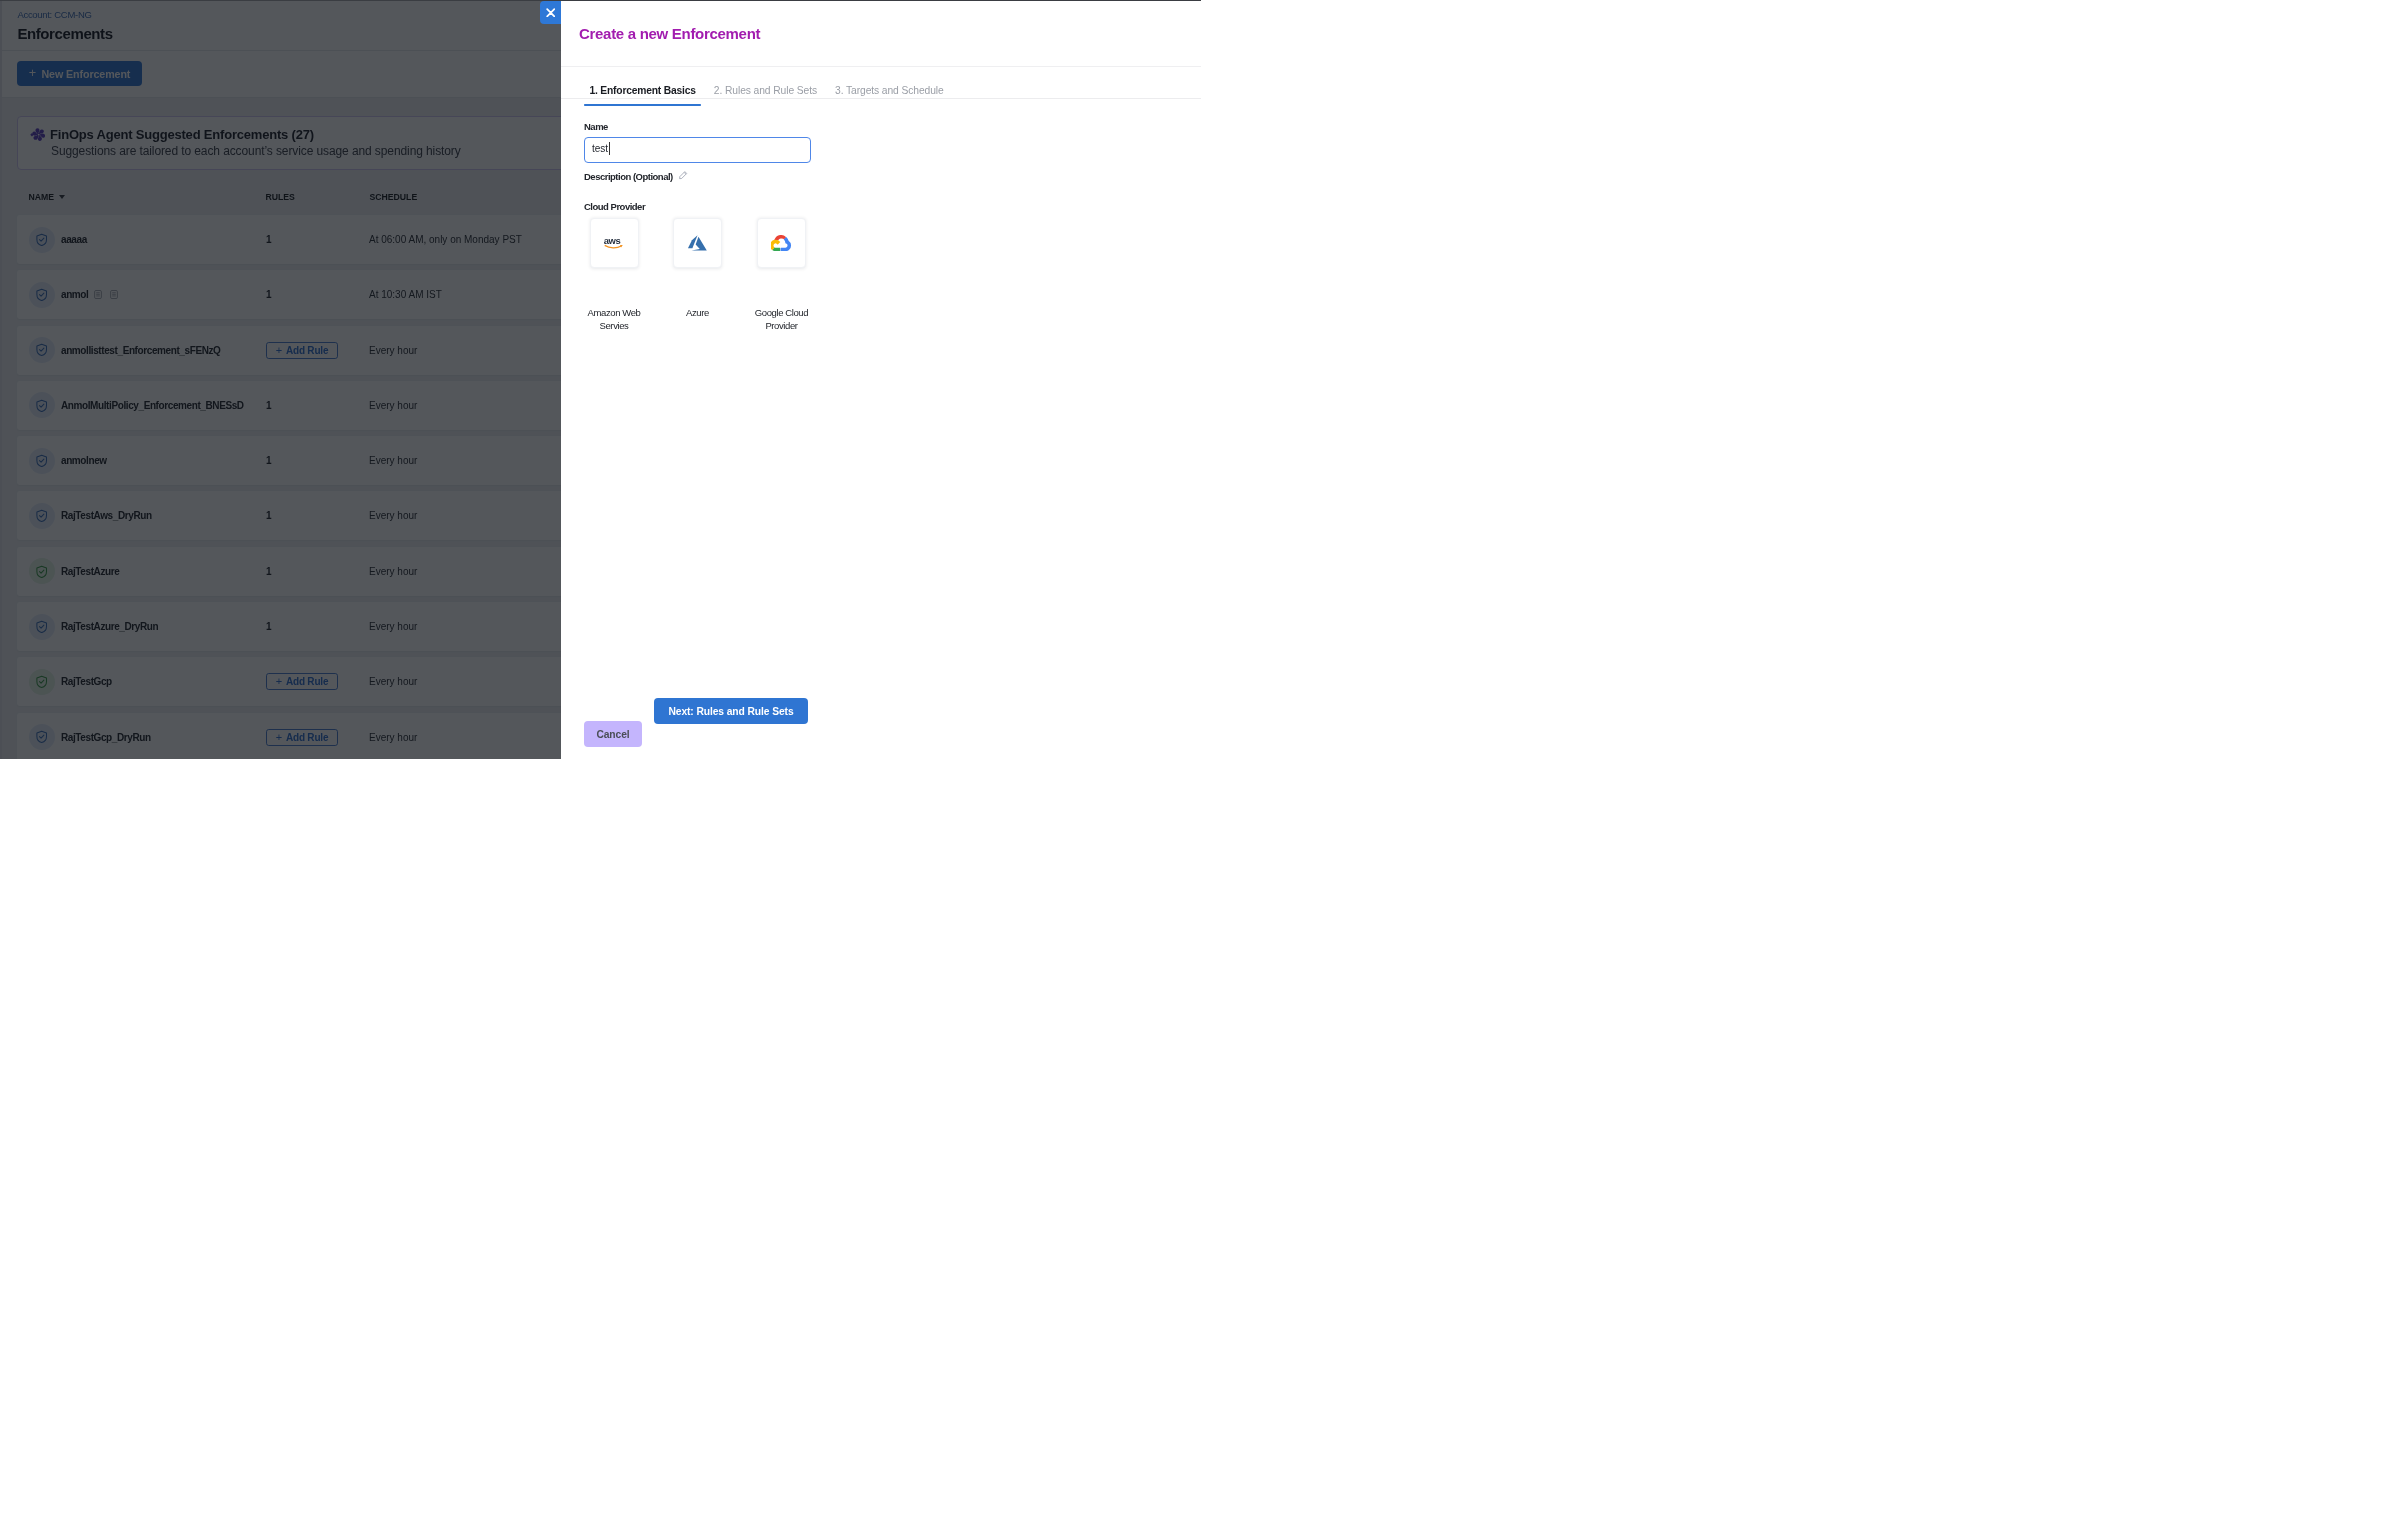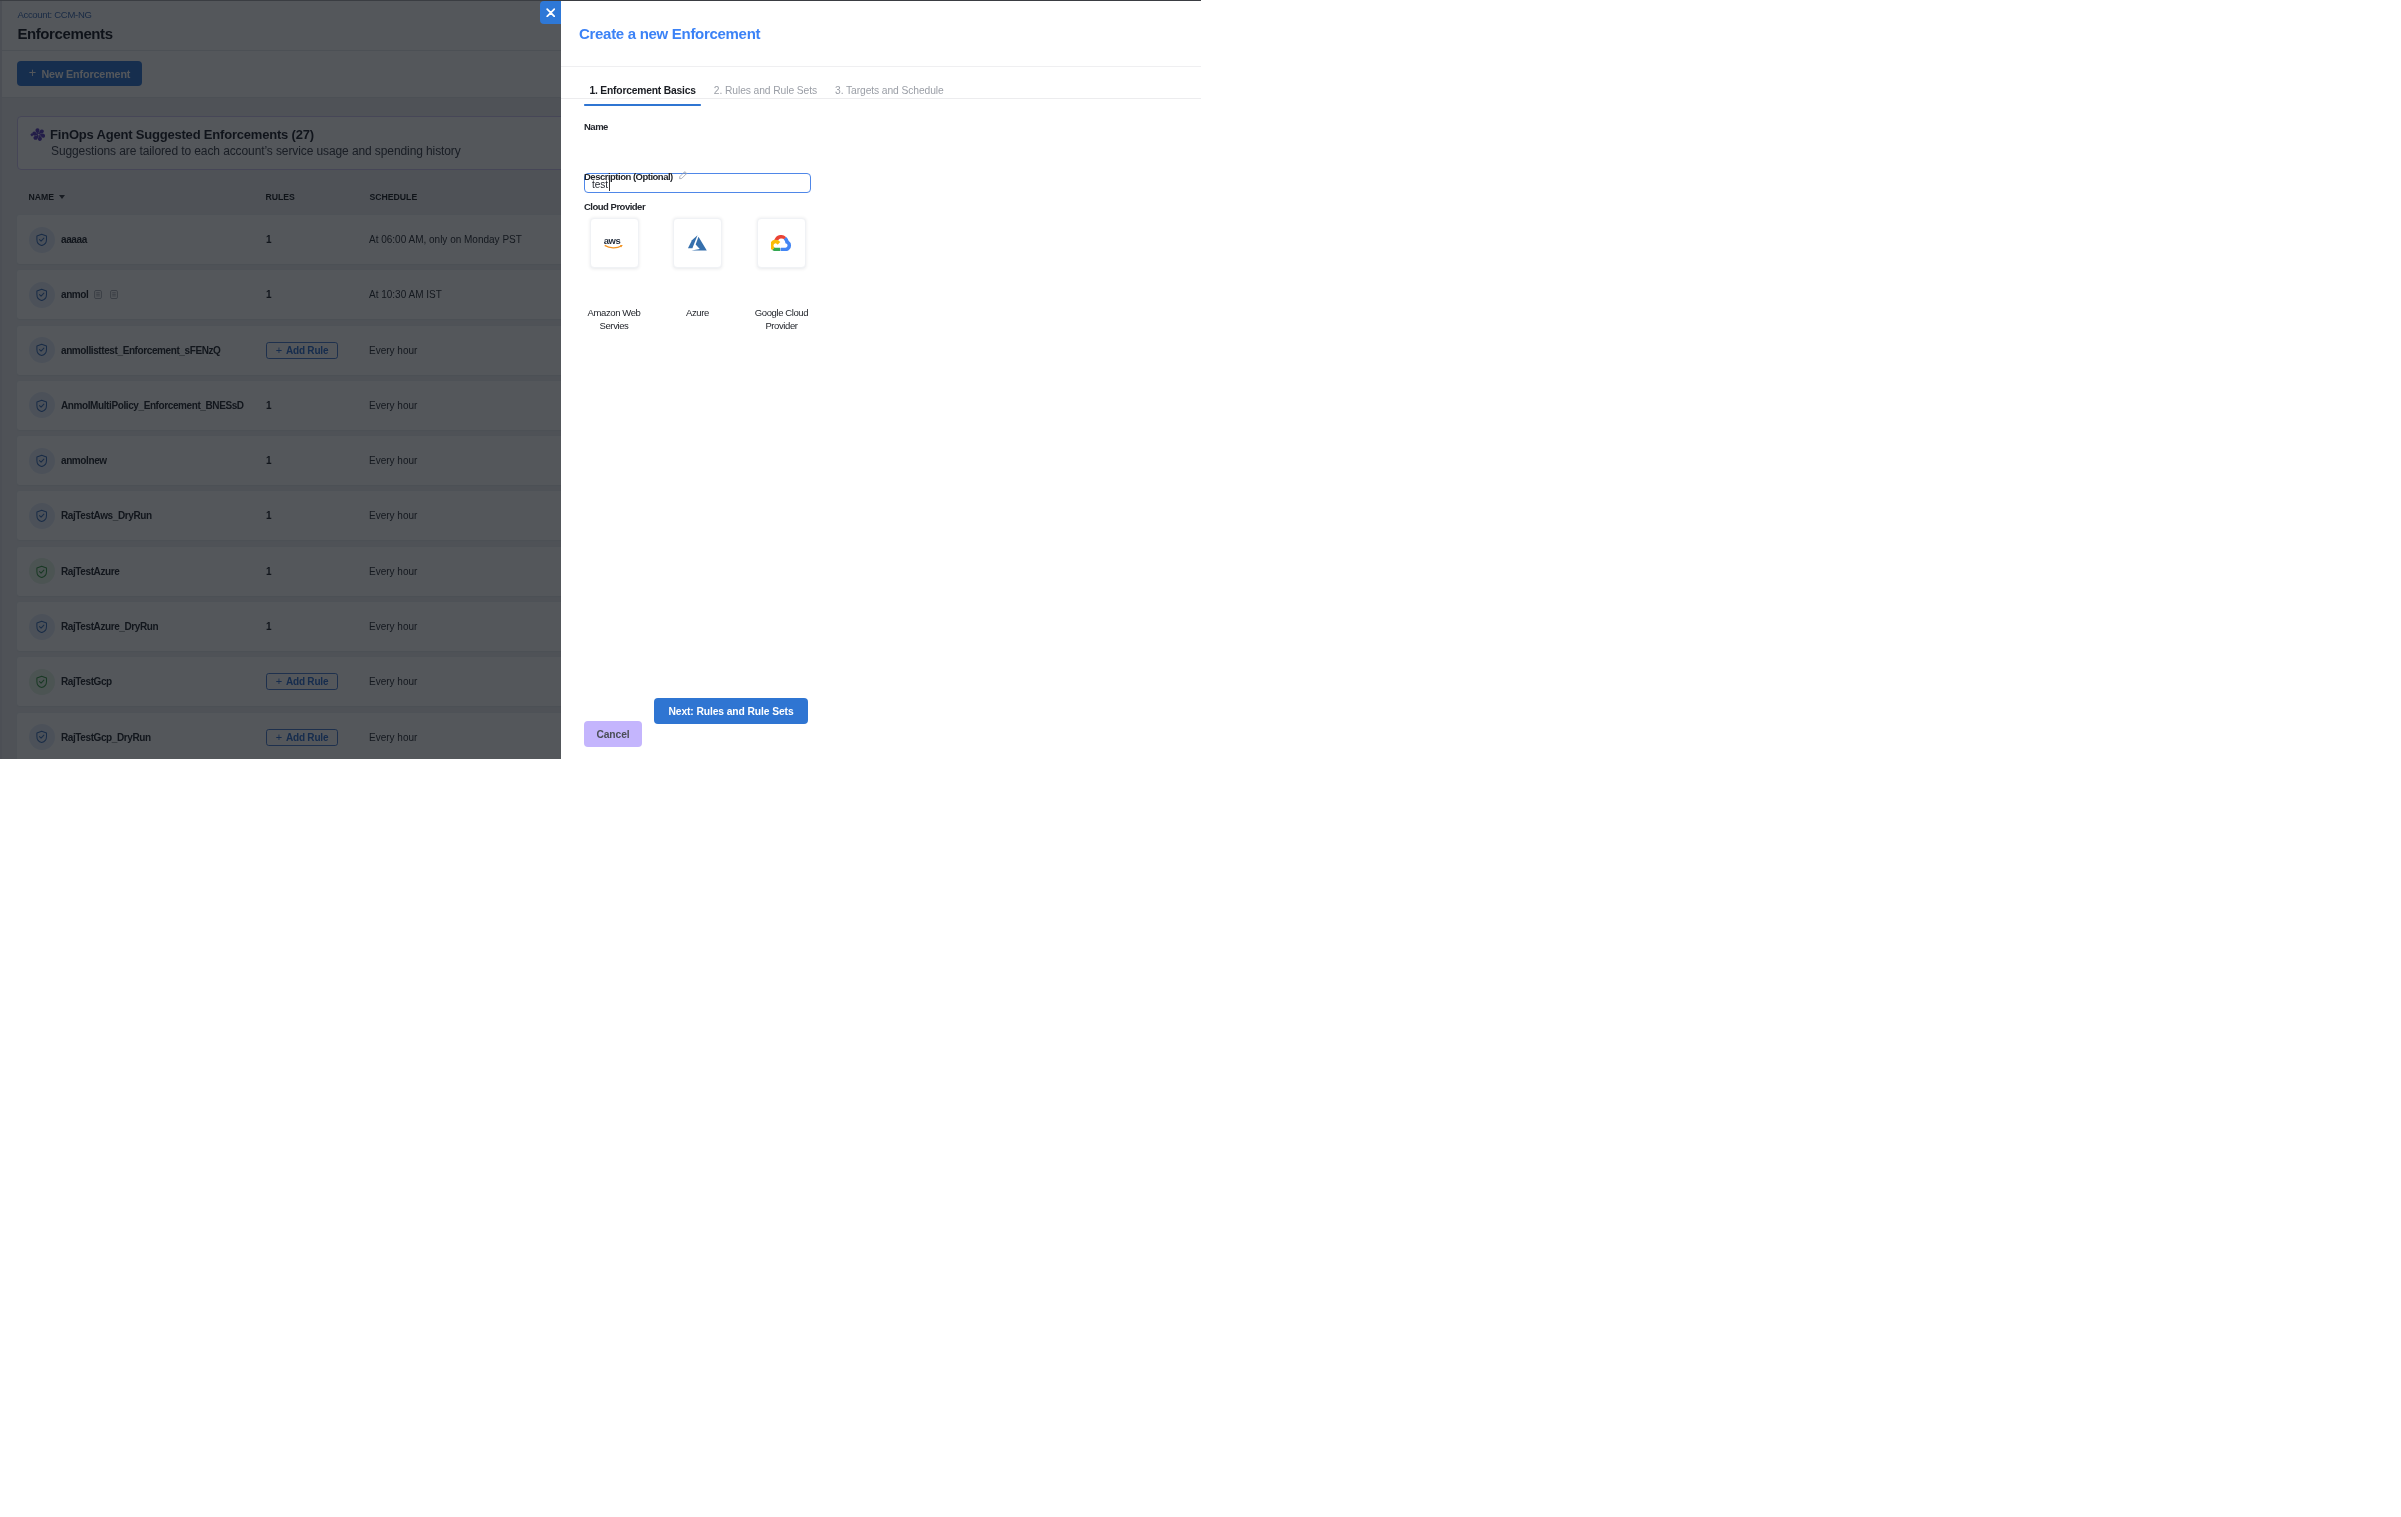--- a/index.html
+++ b/index.html
@@ -40,30 +40,30 @@
   .addrule { position:absolute; left:249px; top:16px; width:72px; height:17px; border:0.8px solid #4a7ed0; border-radius:2.8px; color:#2f6fd0; font-size:10px; font-weight:700; letter-spacing:-0.2px; display:flex; align-items:center; justify-content:center; background:transparent; }
   .addrule .p { font-size:11px; font-weight:400; margin-right:4px; margin-top:-0.8px; }
   .docs { display:inline-flex; margin-left:5.5px; gap:8px; }
 
   
   .overlay { position:absolute; inset:0; background:rgba(12,15,22,0.70); z-index:10; }
 
   
   .drawer { position:absolute; top:0; right:0; width:640px; height:759px; background:#fff; z-index:20; }
   .closebtn { position:absolute; left:-21.4px; top:0.8px; width:21.4px; height:23px; background:#2e78d7; border-radius:4px 0 0 4px; display:flex; align-items:center; justify-content:center; }
-  .dtitle { position:absolute; left:18px; top:25px; font-size:15px; font-weight:700; color:#3b82f6; letter-spacing:-0.3px; }
+  .dtitle { position:absolute; left:18px; top:25px; font-size:15px; font-weight:700; color:#a21caf; letter-spacing:-0.3px; }
   .dsep { position:absolute; left:0; right:0; top:66px; height:0.8px; background:#efeff1; }
   .tabs { position:absolute; left:23px; top:74px; height:32px; display:flex; }
   .tab { padding:0 5.5px; margin-right:7.1px; display:flex; align-items:center; font-size:10.3px; position:relative; }
   .tab.on { font-weight:700; color:#191c22; letter-spacing:-0.2px; }
   .tab.off { color:#9a9ea6; font-weight:500; letter-spacing:-0.1px; }
   .tab.on:after { content:""; position:absolute; left:0; right:0; bottom:0; height:2.4px; background:#2f75d2; border-radius:0.8px; }
   .tabline { position:absolute; left:0; right:0; top:98px; height:0.8px; background:#ececee; }
   .lbl { font-size:9.5px; font-weight:700; color:#23262c; letter-spacing:-0.5px; }
-  .inp { position:absolute; left:23px; top:38px; width:227px; height:20px; border:0.5px solid #4f87e8; border-radius:4px; background:#fff;margin-top:36px; }
+  .inp { position:absolute; left:23px; top:38px; width:227px; height:26px; border:0.5px solid #4f87e8; border-radius:4px; background:#fff; }
   .inp .t { position:absolute; left:7.1px; top:4.7px; font-size:10px; color:#22262e; }
   .inp .cur { position:absolute; left:24px; top:4.4px; width:0.6px; height:13px; background:#333; }
   .pencil { position:absolute; left:117px; top:69px; }
   .card { width:49px; height:50px; background:#fff; border:0.8px solid #f0f2f5; border-radius:4px; box-shadow:0 0.8px 3.2px rgba(30,40,60,0.10); display:flex; align-items:center; justify-content:center; }
   .clabel { position:absolute; font-size:9.5px; color:#23262c; text-align:center; line-height:13px; width:95px; letter-spacing:-0.4px;margin-top:28px; }
 
   .cancel { position:absolute; left:584px; top:721px; width:58px; height:26px; background:#c4b5fd; border-radius:4px; display:flex; align-items:center; justify-content:center; font-size:10.3px; font-weight:700; color:#4a4e57; }
   .next { position:absolute; left:654px; top:721px; width:154px; height:26px; background:#2f75d2; border-radius:4px; display:flex; align-items:center; justify-content:center; font-size:10.3px; font-weight:700; color:#fff; }
 </style>
 </head>

